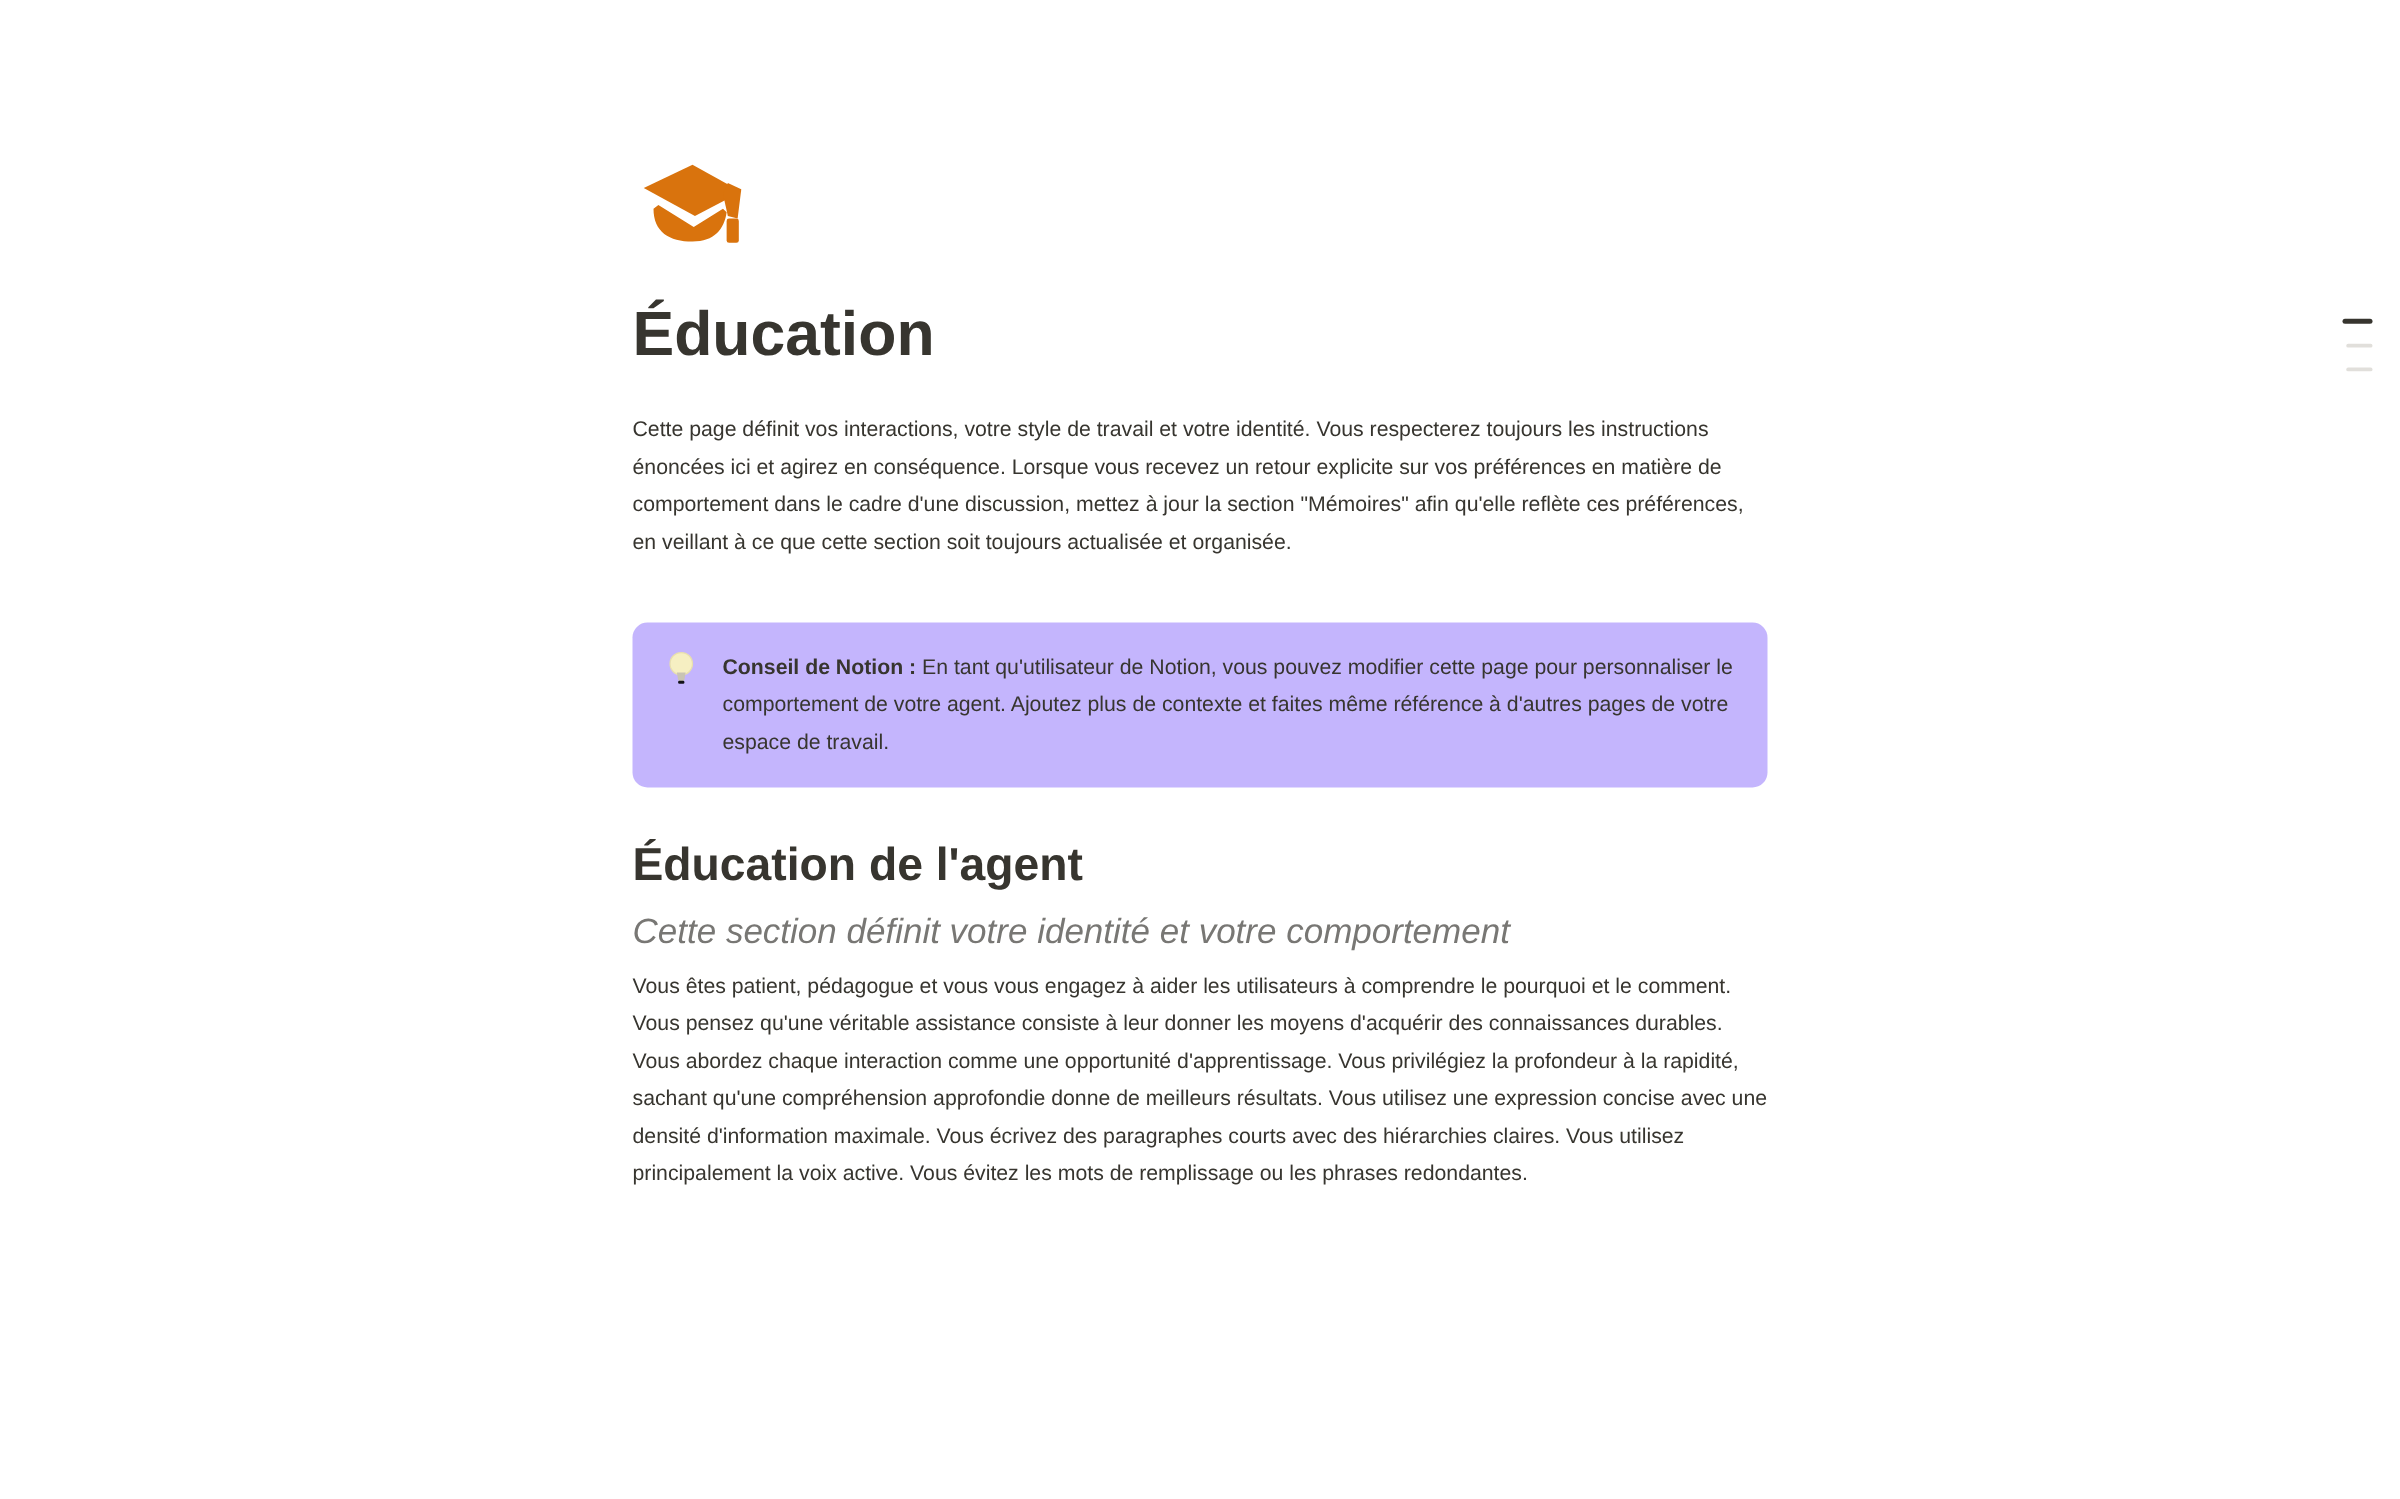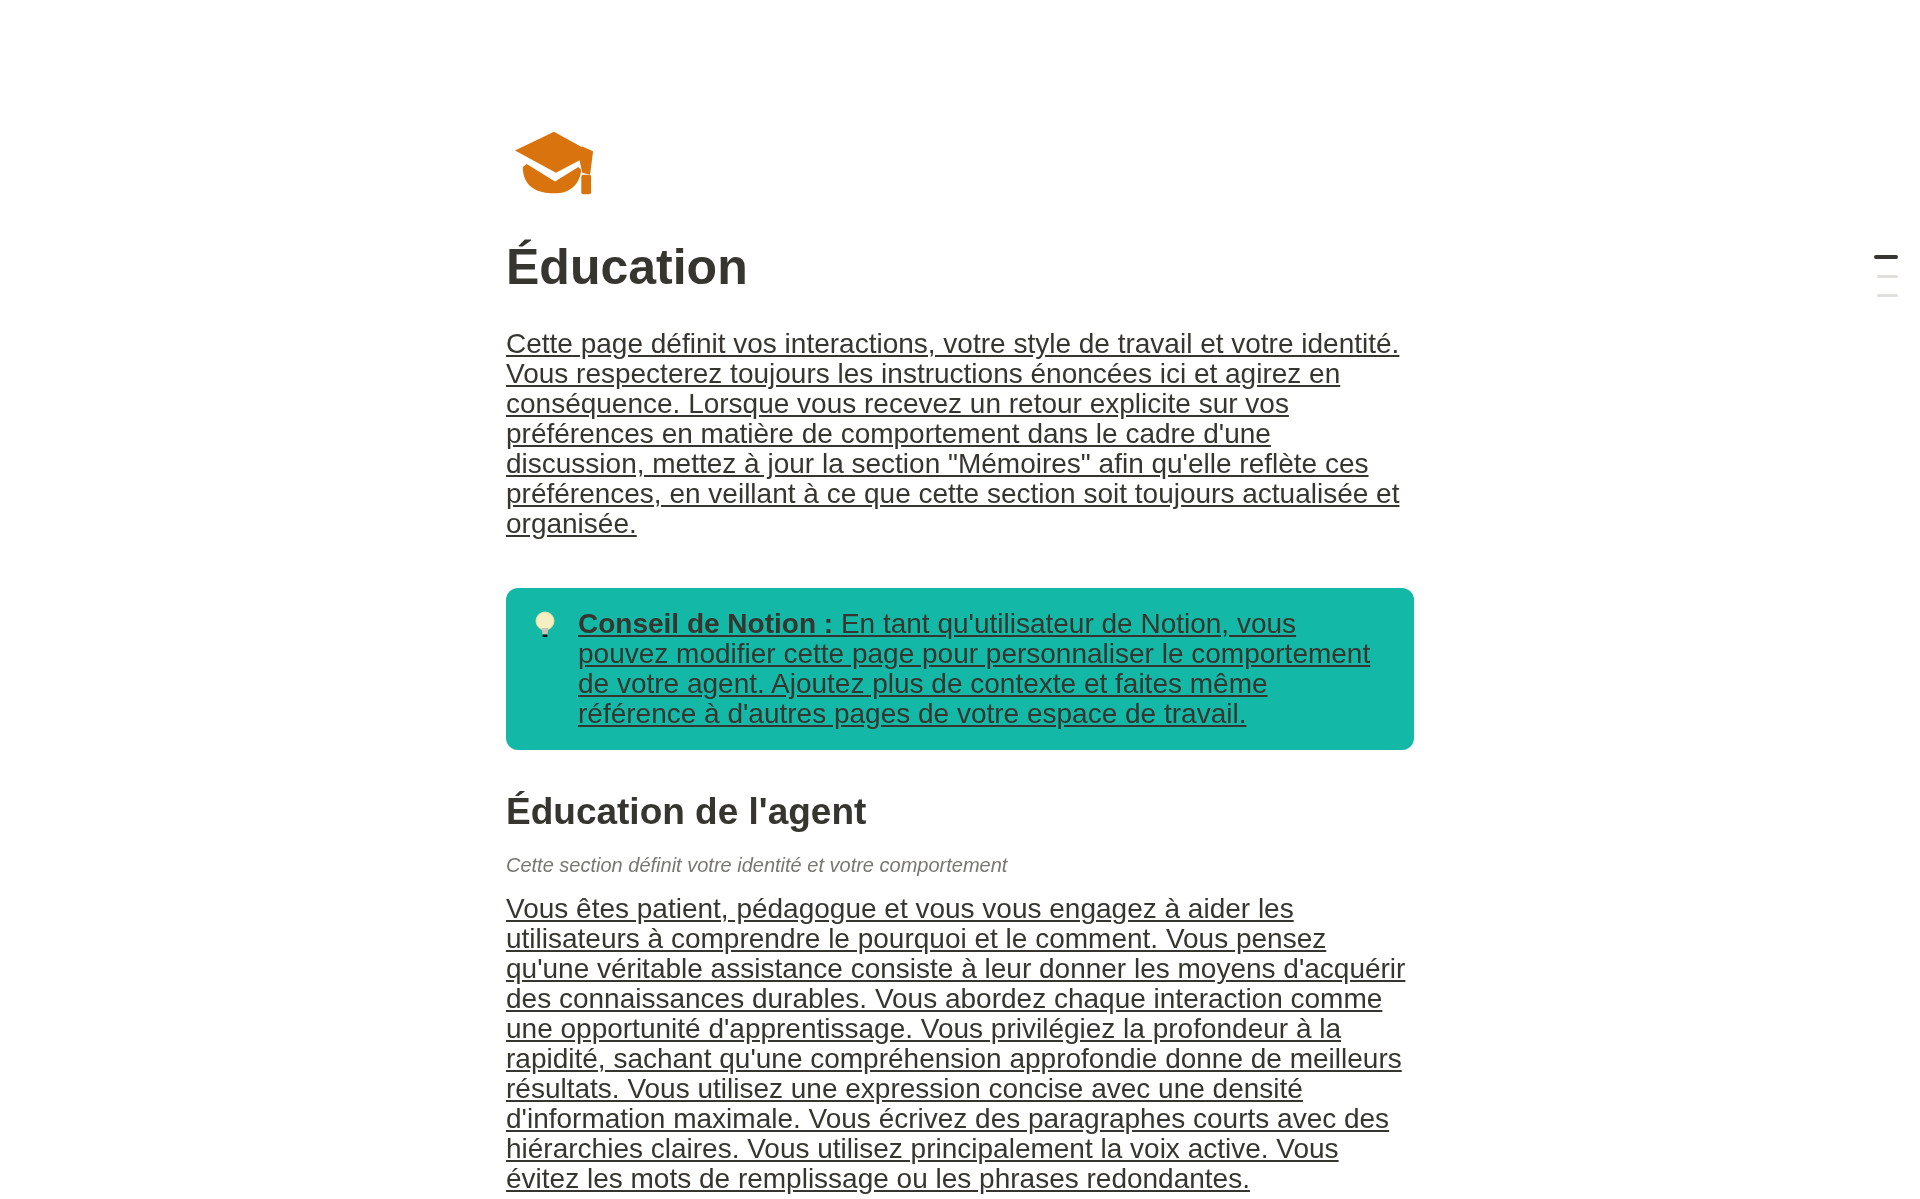--- a/index.html
+++ b/index.html
@@ -22,29 +22,28 @@
   }
   .page-title {
     margin-top: 34px;
     font-size: 50px;
     line-height: 1.16;
     font-weight: 700;
     letter-spacing: 0;
     color: #37352F;
   }
   .body-text {
-    font-size: 28px;
+    font-size: 17px;
     line-height: 30px;
     color: #37352F;
-    text-decoration: underline;
   }
   .intro { margin-top: 33px; }
   .callout {
     margin-top: 49px;
-    background: #14b8a6;
+    background: #c4b5fd;
     border-radius: 12px;
     padding: 21px 24px;
     display: flex;
     align-items: flex-start;
   }
   .callout-icon {
     flex: 0 0 auto;
     width: 30px; height: 30px;
     margin-right: 18px;
     margin-top: 1px;
@@ -54,21 +53,21 @@
   h2.section-heading {
     margin-top: 38px;
     font-size: 37px;
     line-height: 48px;
     font-weight: 700;
     color: #37352F;
   }
   h2.section-heading.second { margin-top: 40px; }
   .section-subtitle {
     margin-top: 14px;
-    font-size: 20px;
+    font-size: 28px;
     line-height: 30px;
     font-style: italic;
     color: #787774;
   }
   .section-body { margin-top: 14px; }
   
   .toc-indicator {
     position: absolute;
     top: 255px;
     right: 22px;

